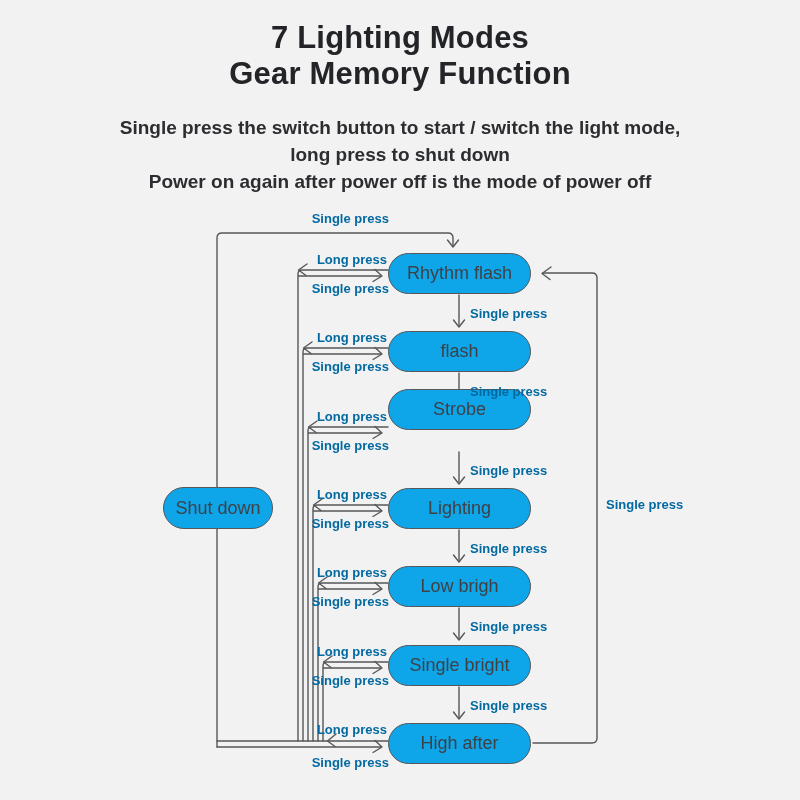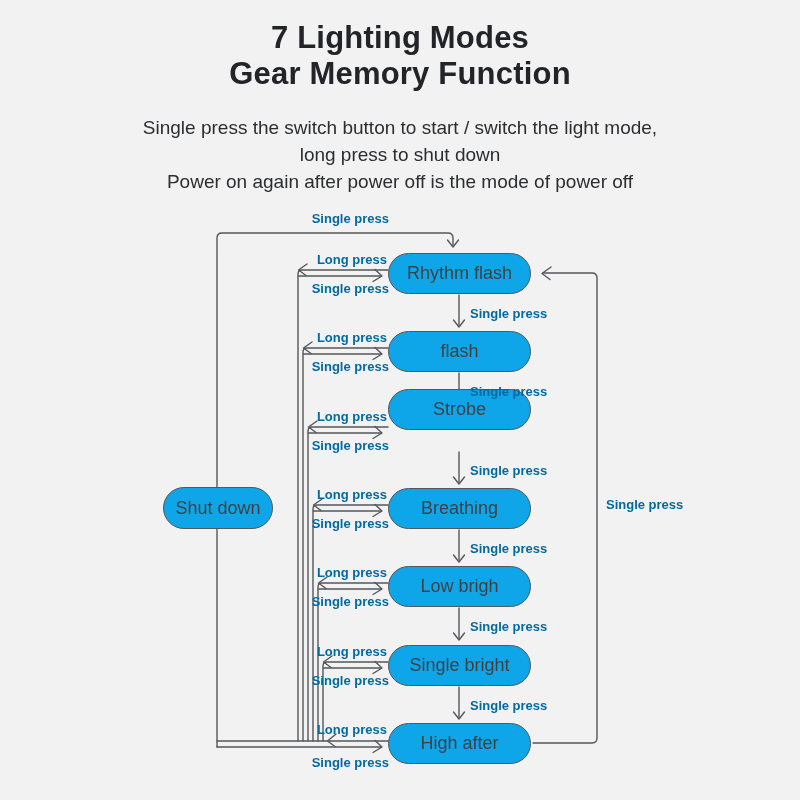--- a/index.html
+++ b/index.html
@@ -1,21 +1,21 @@
 <!DOCTYPE html>
 <html><head>
 <meta charset="utf-8">
 <style>
   html,body{margin:0;padding:0;}
   body{width:800px;height:800px;background:#f2f2f2;font-family:"Liberation Sans","DejaVu Sans",sans-serif;}
   .stage{position:relative;width:800px;height:800px;background:#f2f2f2;overflow:hidden;border-radius:9px;}
   .titles{position:absolute;left:0;top:20px;width:800px;text-align:center;}
   .title-line{font-size:31px;line-height:36px;font-weight:bold;color:#232428;letter-spacing:0.2px;}
   .subtitle{position:absolute;left:0;top:114px;width:800px;text-align:center;color:#2c2d30;}
-  .subtitle-line{font-size:19px;line-height:27px;font-weight:400;}
+  .subtitle-line{font-size:19px;line-height:27px;font-weight:700;}
   svg.wires{position:absolute;left:0;top:0;width:800px;height:800px;}
   .node{position:absolute;box-sizing:border-box;background:#0ea5e9;border:1.5px solid #55575a;
         border-radius:21px;display:flex;align-items:center;justify-content:center;
         font-size:18px;color:#3f4145;white-space:nowrap;}
   .mode-node{left:388px;width:143px;height:41px;}
   .shutdown-node{left:163px;top:487px;width:110px;height:42px;}
   .lbl{position:absolute;font-size:13px;line-height:15px;font-weight:bold;color:#0369a1;white-space:nowrap;}
   .lbl.r{right:413px;text-align:center;}
   .lbl.r2{right:411px;text-align:right;}
   .lbl.gap{left:470px;text-align:left;}
@@ -83,21 +83,21 @@
       <path d="M 459 608 V 638"></path>
         <path d="M 453.5 633 L 459 640 L 464.5 633"></path>
       <path d="M 459 687 V 717"></path>
         <path d="M 453.5 712 L 459 719 L 464.5 712"></path>
     </g>
   </svg>
 
   <div class="node mode-node" style="top:253px">Rhythm flash</div>
   <div class="node mode-node" style="top:331px">flash</div>
   <div class="node mode-node" style="top:389px">Strobe</div>
-  <div class="node mode-node" style="top:488px">Breathing</div>
+  <div class="node mode-node" style="top:488px">Lighting</div>
   <div class="node mode-node" style="top:566px">Low brigh</div>
   <div class="node mode-node" style="top:645px">Single bright</div>
   <div class="node mode-node" style="top:723px">High after</div>
   <div class="node shutdown-node">Shut down</div>
 
   <span class="lbl r2" style="top:211px">Single press</span>
 
   <span class="lbl r" style="top:252px">Long press</span>
   <span class="lbl r" style="top:330px">Long press</span>
   <span class="lbl r" style="top:409px">Long press</span>

